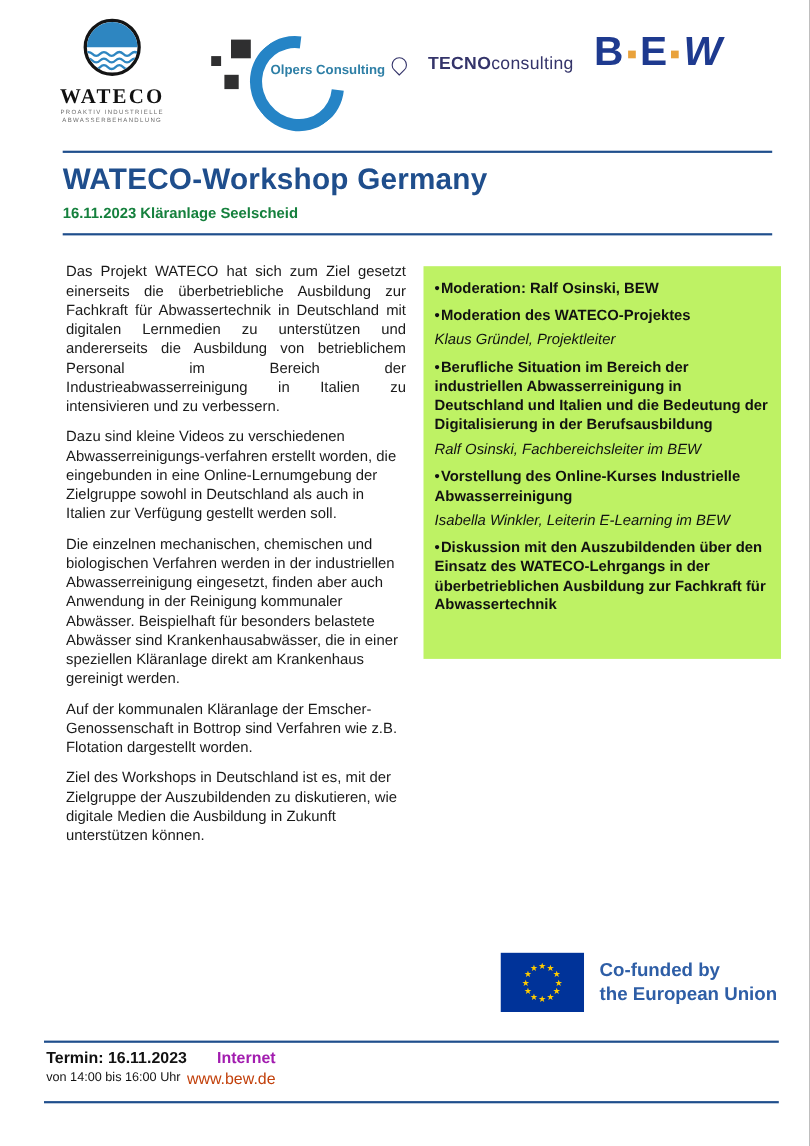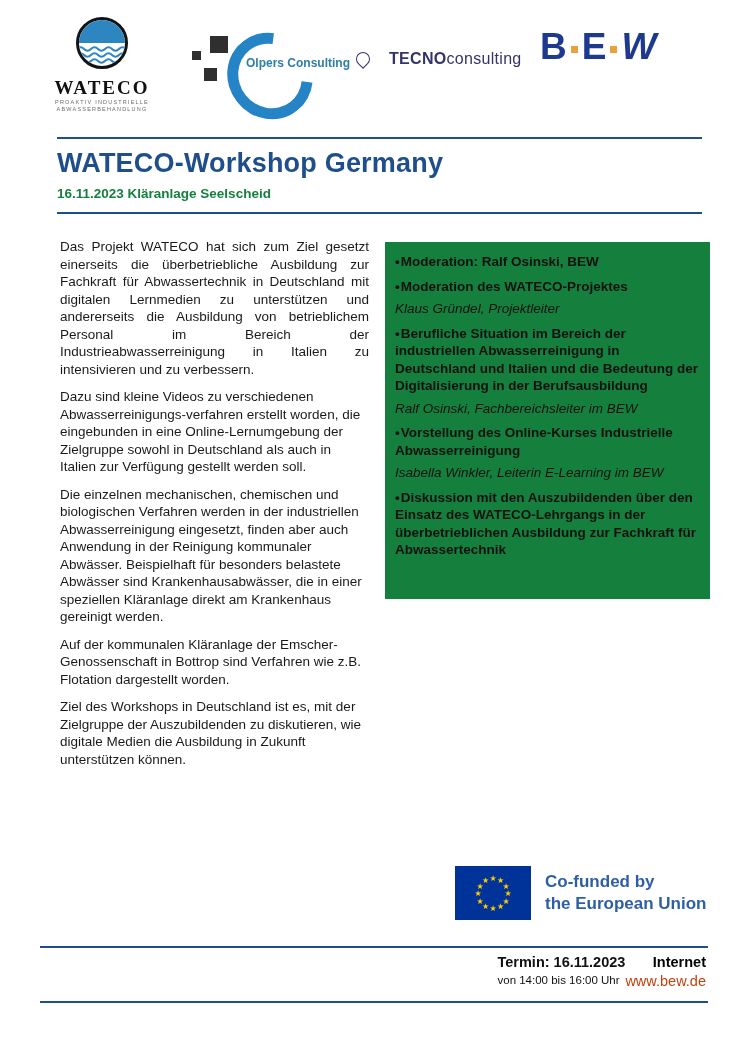--- a/index.html
+++ b/index.html
@@ -41,35 +41,35 @@
   .subtitle{font-size:13.5px;font-weight:600;color:#15803d;margin-top:7px;}
   
   .main{position:absolute;left:60px;right:26px;top:238px;display:flex;gap:16px;}
   .col-left{width:312px;font-size:13.5px;line-height:17.5px;color:#1a1a1a;}
   .col-left p{margin:0 0 10px 0;}
   .col-left p.justify{text-align:justify;}
   .col-right{width:328px;}
   .prog-heading{display:flex;align-items:center;gap:7px;margin-left:-8px;}
   .prog-mark{width:9px;height:19px;background:#F2A007;flex:0 0 auto;}
   .prog-title{font-size:13.5px;font-weight:bold;color:#111;}
-  .prog-box{margin-top:4px;background:#15803d;padding:4px 10px 40px 10px;}
+  .prog-box{margin-top:4px;background:#bef264;padding:4px 10px 40px 10px;}
   .prog-bullet{font-size:13.5px;font-weight:bold;line-height:17.5px;margin-top:7px;color:#111;}
   .prog-bullet::before{content:"\2022";margin-right:1px;}
   .prog-speaker{font-size:13.5px;font-style:italic;line-height:17.5px;margin-top:5px;color:#111;}
   
   .eu-block{position:absolute;left:455px;top:866px;display:flex;align-items:center;gap:14px;}
   .eu-text{font-size:17px;font-weight:700;color:#2E5EA6;line-height:22px;}
   
   .footer{position:absolute;left:40px;right:28px;top:946px;height:47px;
     border-top:2.5px solid #1F4E8C;border-bottom:2.5px solid #1F4E8C;
-    display:flex;justify-content:flex-end;padding:6px 2px 0 2px;box-sizing:content-box;}
+    display:flex;justify-content:flex-start;padding:6px 2px 0 2px;box-sizing:content-box;}
   .f-date{font-size:14.5px;font-weight:bold;color:#111;}
   .f-time{font-size:11.5px;color:#111;margin-top:4px;}
   .f-right{text-align:right;}
-  .f-internet{font-size:14.5px;font-weight:bold;color:#000000;}
+  .f-internet{font-size:14.5px;font-weight:bold;color:#a21caf;}
   .f-url{font-size:14.5px;color:#c2410c;margin-top:3px;cursor:pointer;}
 </style>
 </head>
 <body>
 
 <div class="page">
 
   <div class="logo-strip">
 
     <div class="wateco-logo">

